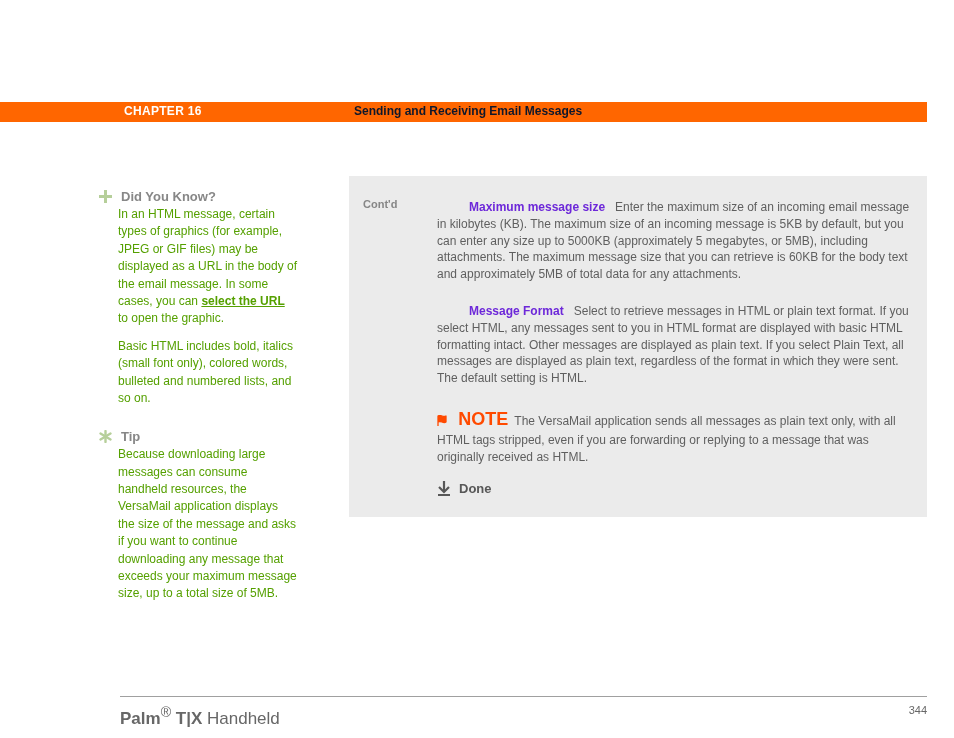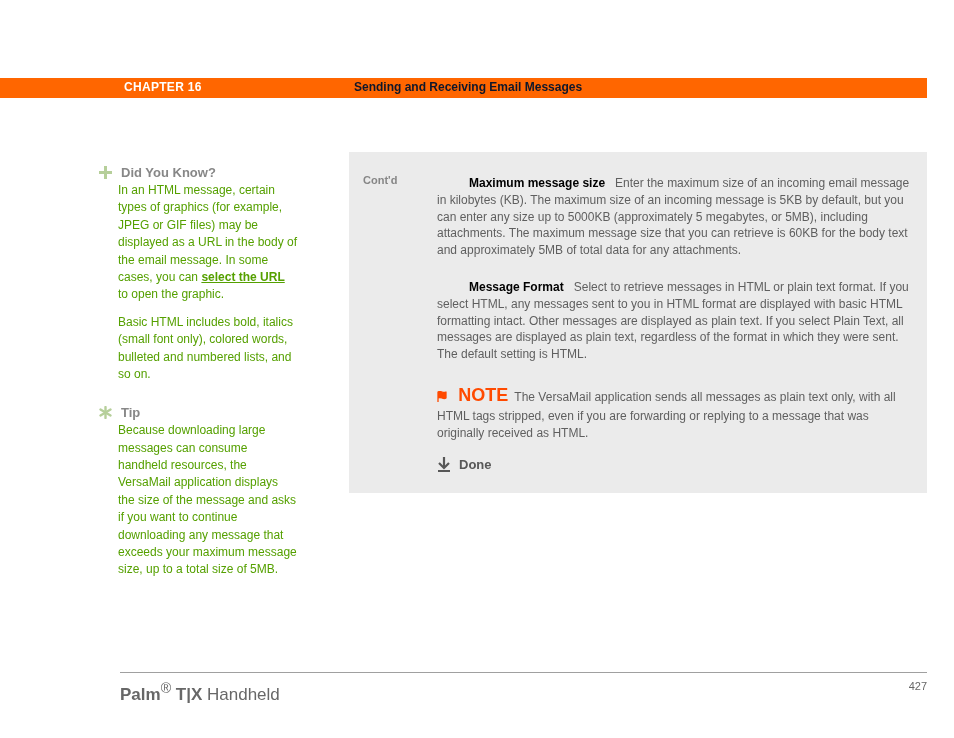--- a/index.html
+++ b/index.html
@@ -1,17 +1,17 @@
 <!DOCTYPE html>
 <html><head>
 <meta charset="utf-8">
 <style>
   * { box-sizing: border-box; margin: 0; padding: 0; }
   html, body { width: 954px; height: 738px; background: #fff; font-family: Arial, Helvetica, sans-serif; }
-  .page { position: relative; width: 954px; height: 634px; }
+  .page { position: relative; width: 954px; height: 634px; margin-top: 24px; }
 
   
   .header-bar {
     position: absolute;
     top: 78px;
     left: 0;
     width: 927px;
     height: 20px;
     background: #ff6600;
   }
@@ -87,21 +87,21 @@
     font-size: 11px;
   }
   .main-content {
     margin-left: 88px;
     margin-right: 16px;
     color: #5f5f5f;
     font-size: 12px;
     line-height: 1.4;
   }
   .entry { margin: 10px 0 20px 0; }
-  .entry .label { font-weight: bold; color: #000000; padding-left: 32px; }
+  .entry .label { font-weight: bold; color: #6d28d9; padding-left: 32px; }
   .note-row { margin: 4px 0 12px 0; }
   .note-flag {
     display: inline-block;
     vertical-align: -2px;
     margin-right: 4px;
   }
   .note-flag svg { display: block; }
   .note-word {
     color: #ff4a00;
     font-weight: bold;
@@ -228,15 +228,15 @@
         <span class="done-text">Done</span>
       </div>
 
     </div>
   </section>
 
   <div class="footer-rule"></div>
   <div class="footer-left">
     <b>Palm</b><sup>®</sup><b> T|X</b><span> Handheld</span>
   </div>
-  <div class="footer-right">427</div>
+  <div class="footer-right">344</div>
 
 </div>
 
 </body></html>

